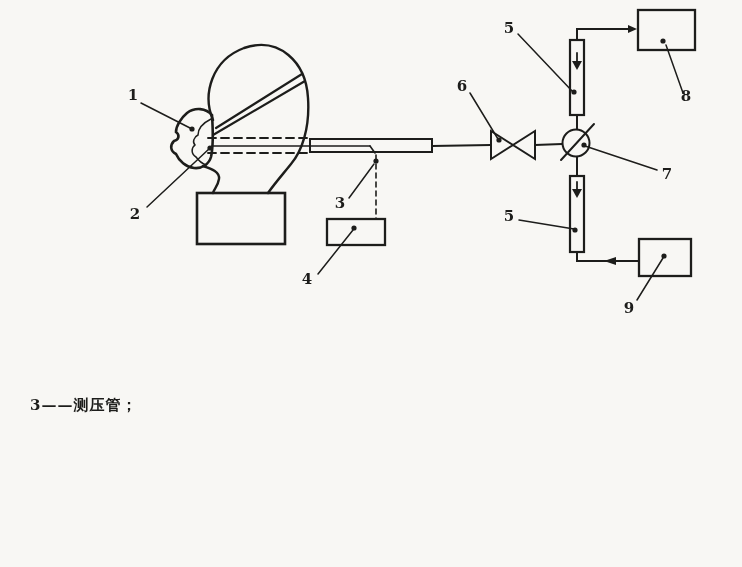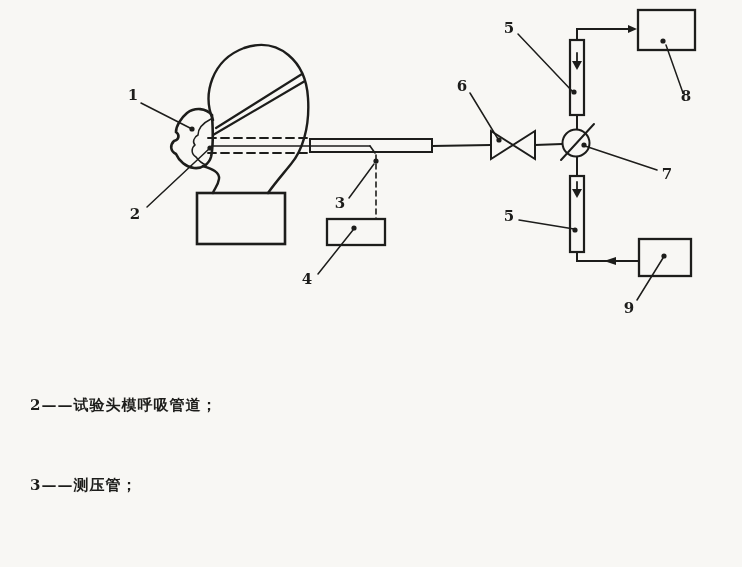--- a/index.html
+++ b/index.html
@@ -118,21 +118,20 @@
       <text x="509" y="33">5</text>
       <text x="509" y="221">5</text>
       <text x="462" y="91">6</text>
       <text x="667" y="179">7</text>
       <text x="686" y="101">8</text>
       <text x="629" y="313">9</text>
     </g>
   </svg>
 
   <div class="legend">
-    <div class="legend-item">2——试验头模呼吸管道；</div>
     <div class="legend-item">3——测压管；</div>
     
     
     
     
     
     
   </div>
 
 </div>

